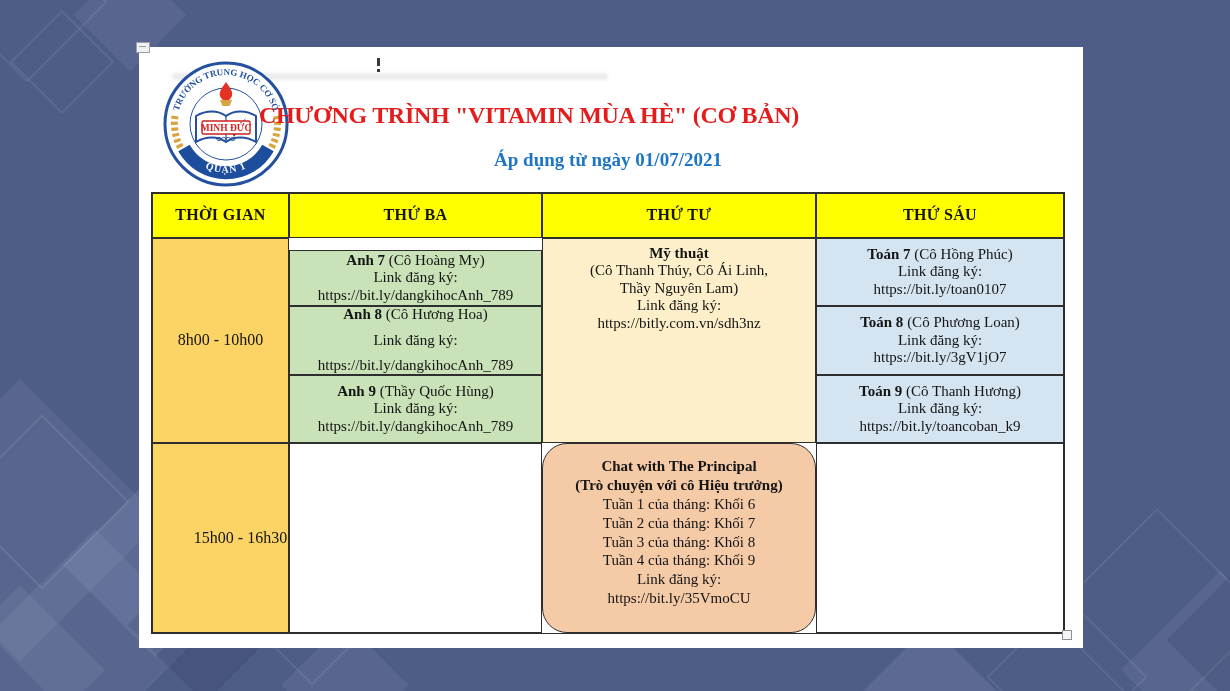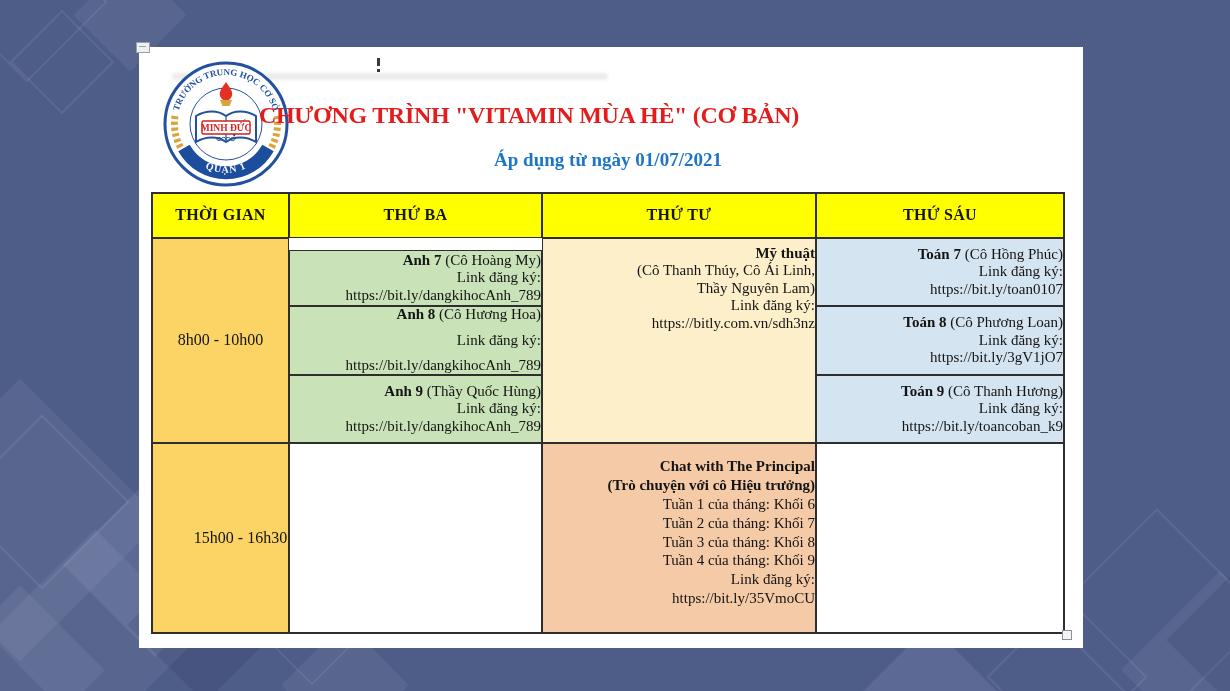--- a/index.html
+++ b/index.html
@@ -55,29 +55,29 @@
   .schedule {
     position:absolute; left:12px; top:145px; width:912px;
     display:grid;
     grid-template-columns:137px 253px 274px 248px;
     grid-template-rows:45px 68px 69px 68px 190px;
     border:1px solid #2e2e2e;
   }
   .cell {
     border:1px solid #2e2e2e; box-sizing:border-box;
     display:flex; flex-direction:column; align-items:center; justify-content:center;
-    text-align:right; line-height:1.16; font-size:15px;
+    text-align:center; line-height:1.16; font-size:15px;
   }
   .cell .line { width:100%; }
   .hdr { background:#ffff00; font-weight:bold; font-size:16px; letter-spacing:.3px; }
   .gold { background:#fbd465; font-size:16px; }
   .green { background:#c9e2b8; }
   .cream { background:#fdefc9; justify-content:flex-start; padding-top:6px; }
   .blue { background:#d5e4f1; }
-  .salmon { background:#f5caa7; justify-content:flex-start; padding-top:13px; line-height:1.26; }
+  .salmon { background:#f5caa7; justify-content:flex-start; padding-top:13px; line-height:1.26;border-radius:25px; }
   .white { background:#ffffff; }
   .span3 { grid-row:2 / 5; }
   .b { font-weight:bold; }
 
   .resize-handle {
     position:absolute; left:923px; top:583px; width:8px; height:8px;
     border:1.5px solid #8a8f98; background:#f4f4f4;
   }
 </style>
 </head>

